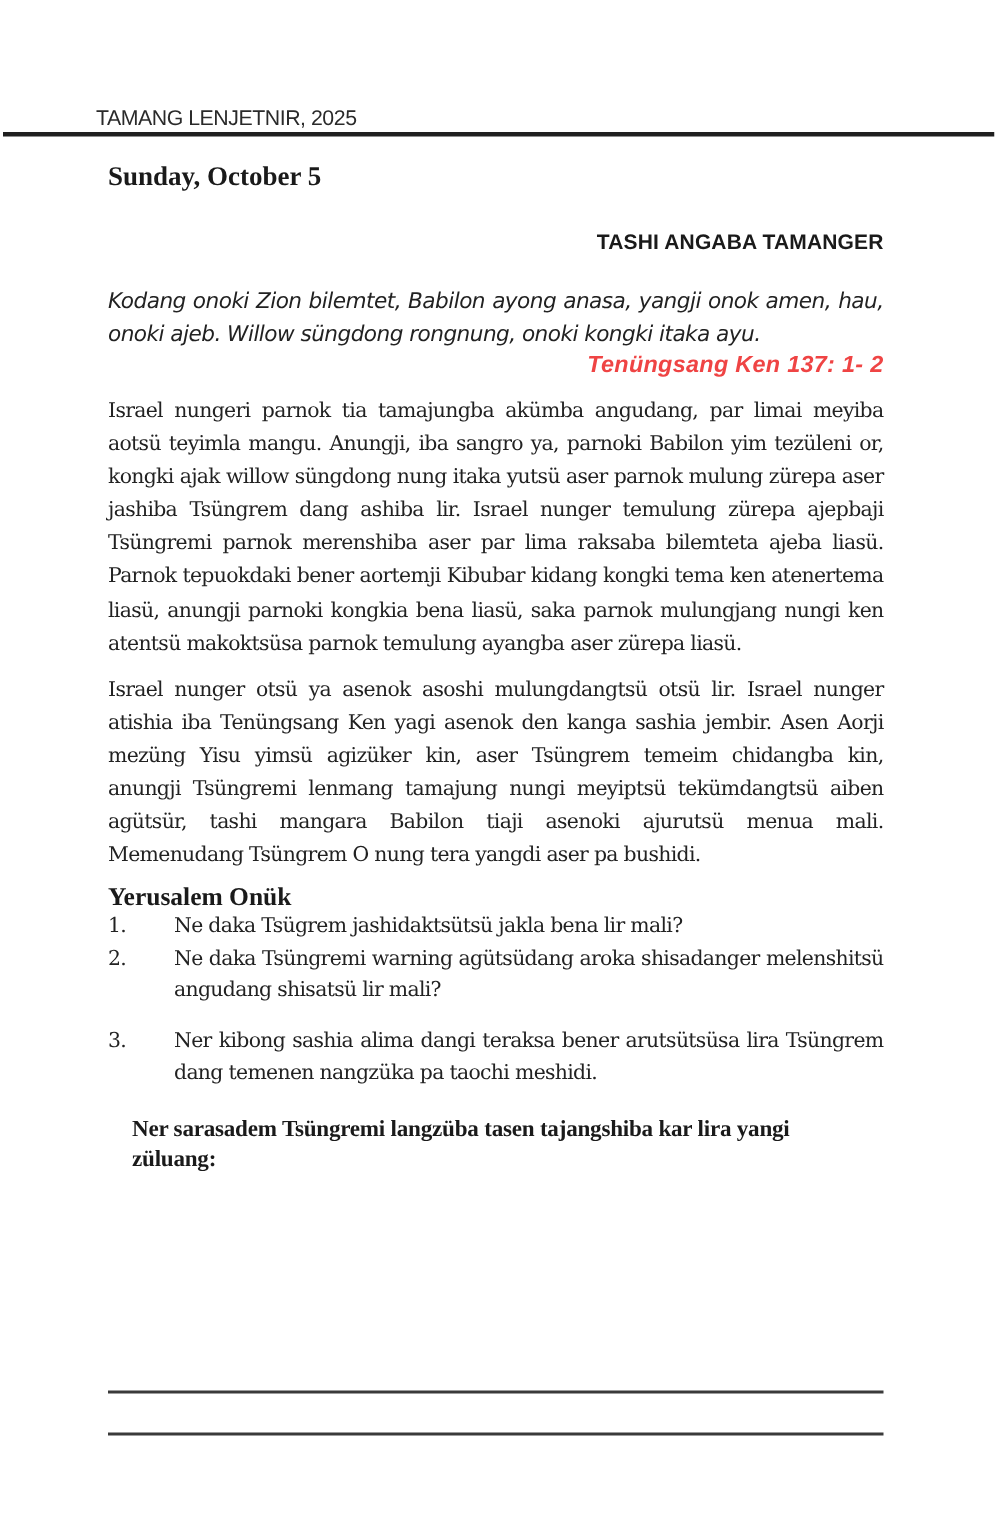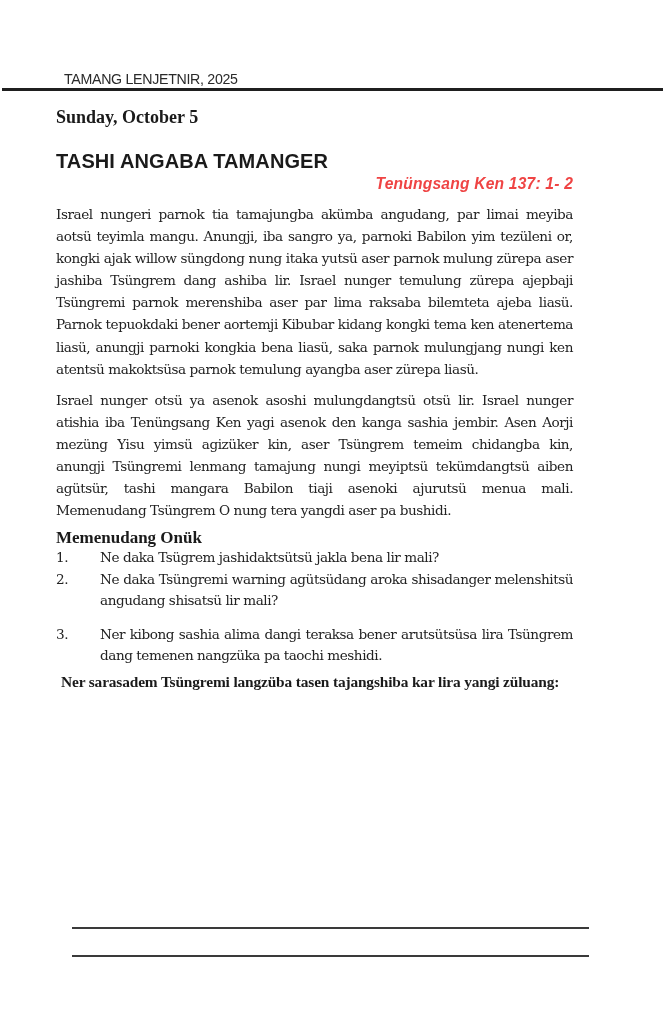--- a/index.html
+++ b/index.html
@@ -31,39 +31,39 @@
     .header-rule {
       position: absolute;
       left: 2px;
       right: 0px;
       top: 88px;
       height: 3px;
       background: #1f1f1f;
     }
     .content {
       position: absolute;
-      left: 56px;
+      left: 72px;
       width: 517px;
       top: 104px;
       font-family: "DejaVu Serif", serif;
     }
     .day-heading {
       font-family: "Liberation Serif", serif;
       font-weight: bold;
       font-size: 18px;
       margin: 0;
       height: 26px;
       line-height: 26px;
       color: #1a1a1a;
     }
     .title {
       font-family: "Liberation Sans", sans-serif;
       font-weight: bold;
-      font-size: 20px;
-      text-align: left;
+      font-size: 14px;
+      text-align: right;
       margin: 18px 0 0 0;
       line-height: 26px;
       color: #1a1a1a;
       letter-spacing: 0.1px;
     }
     .verse {
       margin-top: 16px;
       font-family: "DejaVu Sans", sans-serif;
       font-style: italic;
       font-size: 14.4px;
@@ -117,21 +117,21 @@
     .qitem.spaced { margin-top: 12px; }
     .qnum {
       width: 44px;
       flex: 0 0 44px;
     }
     .qtext {
       flex: 1;
       text-align: justify;
     }
     .prompt {
-      margin: 5px;
+      margin: 16px;
       font-family: "Liberation Serif", serif;
       font-weight: bold;
       font-size: 15.4px;
       line-height: 20px;
       letter-spacing: -0.15px;
       color: #1a1a1a;
     }
     .answer-line {
       position: absolute;
       left: 72px;
@@ -145,26 +145,27 @@
 
 <div class="running-header">
   <span>TAMANG LENJETNIR, 2025</span>
 </div>
 <div class="header-rule"></div>
 
 <div class="content">
   <h2 class="day-heading">Sunday, October 5</h2>
   <h1 class="title">TASHI ANGABA TAMANGER</h1>
 
+  <div class="verse">Kodang onoki Zion bilemtet, Babilon ayong anasa, yangji onok amen, hau, onoki ajeb. Willow süngdong rongnung, onoki kongki itaka ayu.</div>
   <div class="verse-ref">Tenüngsang Ken 137: 1- 2</div>
 
   <p class="para">Israel nungeri parnok tia tamajungba akümba angudang, par limai meyiba aotsü teyimla mangu. Anungji, iba sangro ya, parnoki Babilon yim tezüleni or, kongki ajak willow süngdong nung itaka yutsü aser parnok mulung zürepa aser jashiba Tsüngrem dang ashiba lir. Israel nunger temulung zürepa ajepbaji Tsüngremi parnok merenshiba aser par lima raksaba bilemteta ajeba liasü. Parnok tepuokdaki bener aortemji Kibubar kidang kongki tema ken atenertema liasü, anungji parnoki kongkia bena liasü, saka parnok mulungjang nungi ken atentsü makoktsüsa parnok temulung ayangba aser zürepa liasü.</p>
   <p class="para">Israel nunger otsü ya asenok asoshi mulungdangtsü otsü lir. Israel nunger atishia iba Tenüngsang Ken yagi asenok den kanga sashia jembir. Asen Aorji mezüng Yisu yimsü agizüker kin, aser Tsüngrem temeim chidangba kin, anungji Tsüngremi lenmang tamajung nungi meyiptsü tekümdangtsü aiben agütsür, tashi mangara Babilon tiaji asenoki ajurutsü menua mali. Memenudang Tsüngrem O nung tera yangdi aser pa bushidi.</p>
 
-  <h3 class="questions-heading">Memenudang Onük</h3>
+  <h3 class="questions-heading">Yerusalem Onük</h3>
   <ol class="qlist">
     <li class="qitem">
       <span class="qnum">1.</span>
       <span class="qtext">Ne daka Tsügrem jashidaktsütsü jakla bena lir mali?</span>
     </li>
     <li class="qitem">
       <span class="qnum">2.</span>
       <span class="qtext">Ne daka Tsüngremi warning agütsüdang aroka shisadanger melenshitsü angudang shisatsü lir mali?</span>
     </li>
     <li class="qitem spaced">

